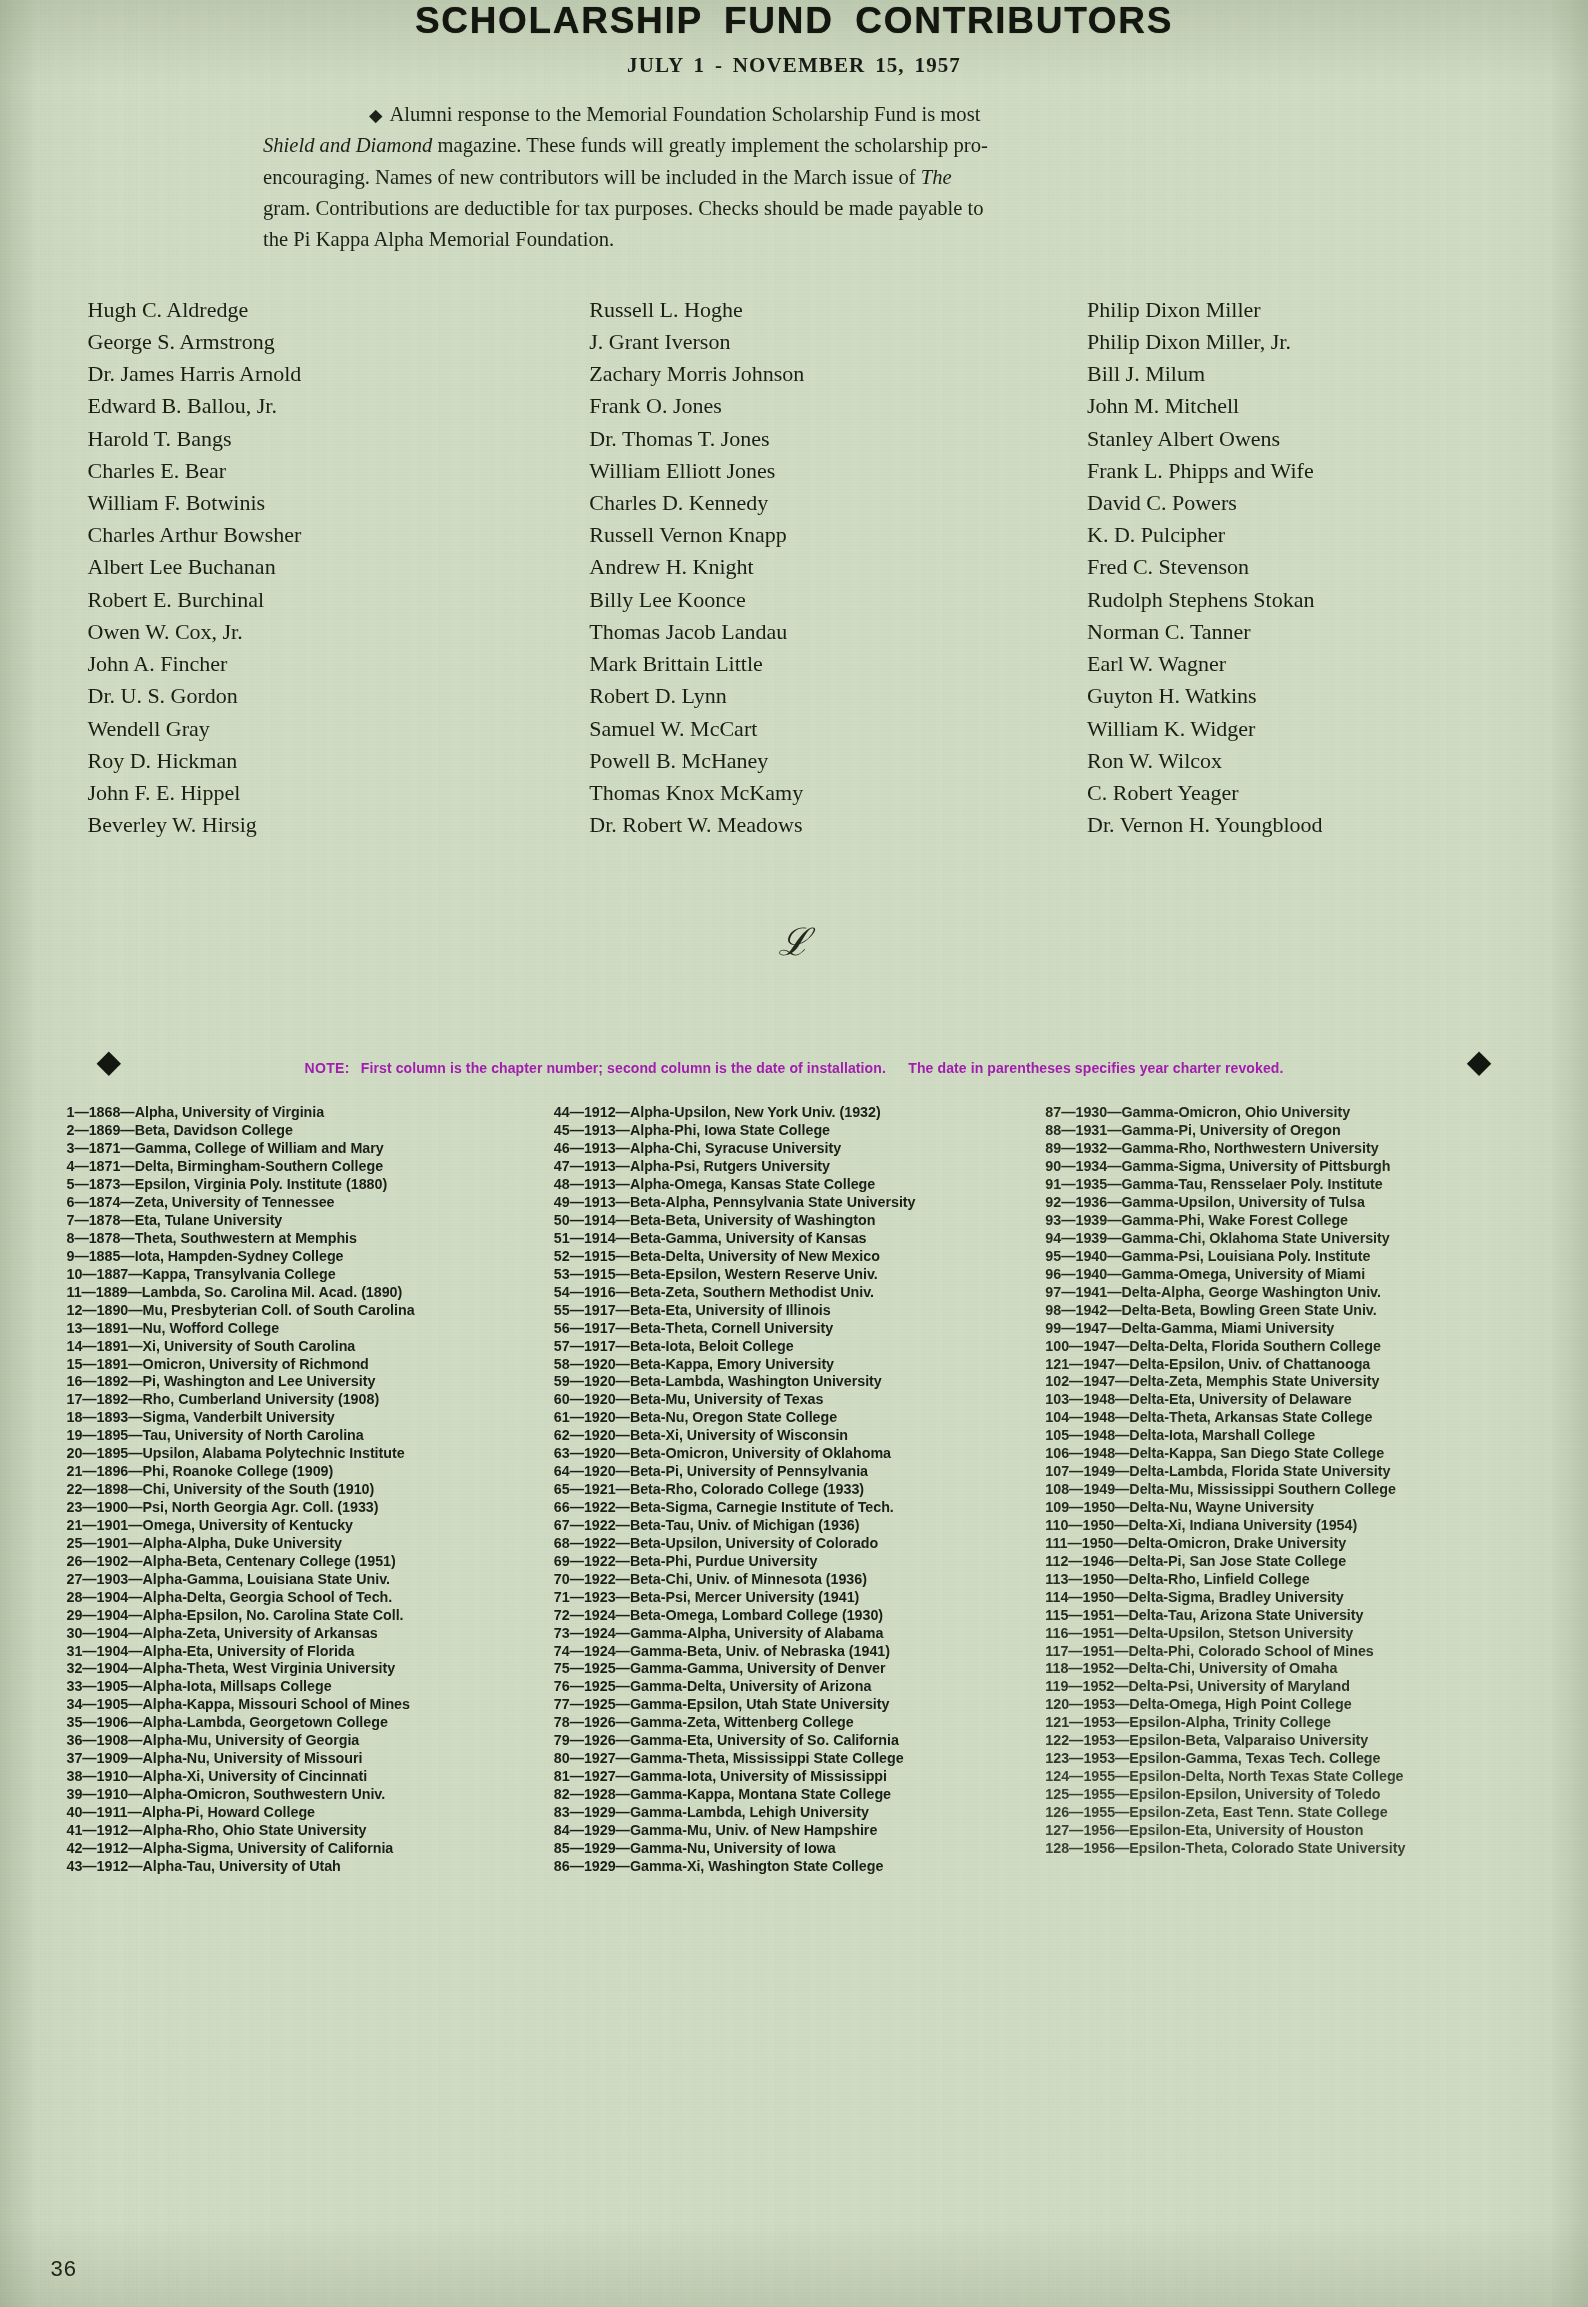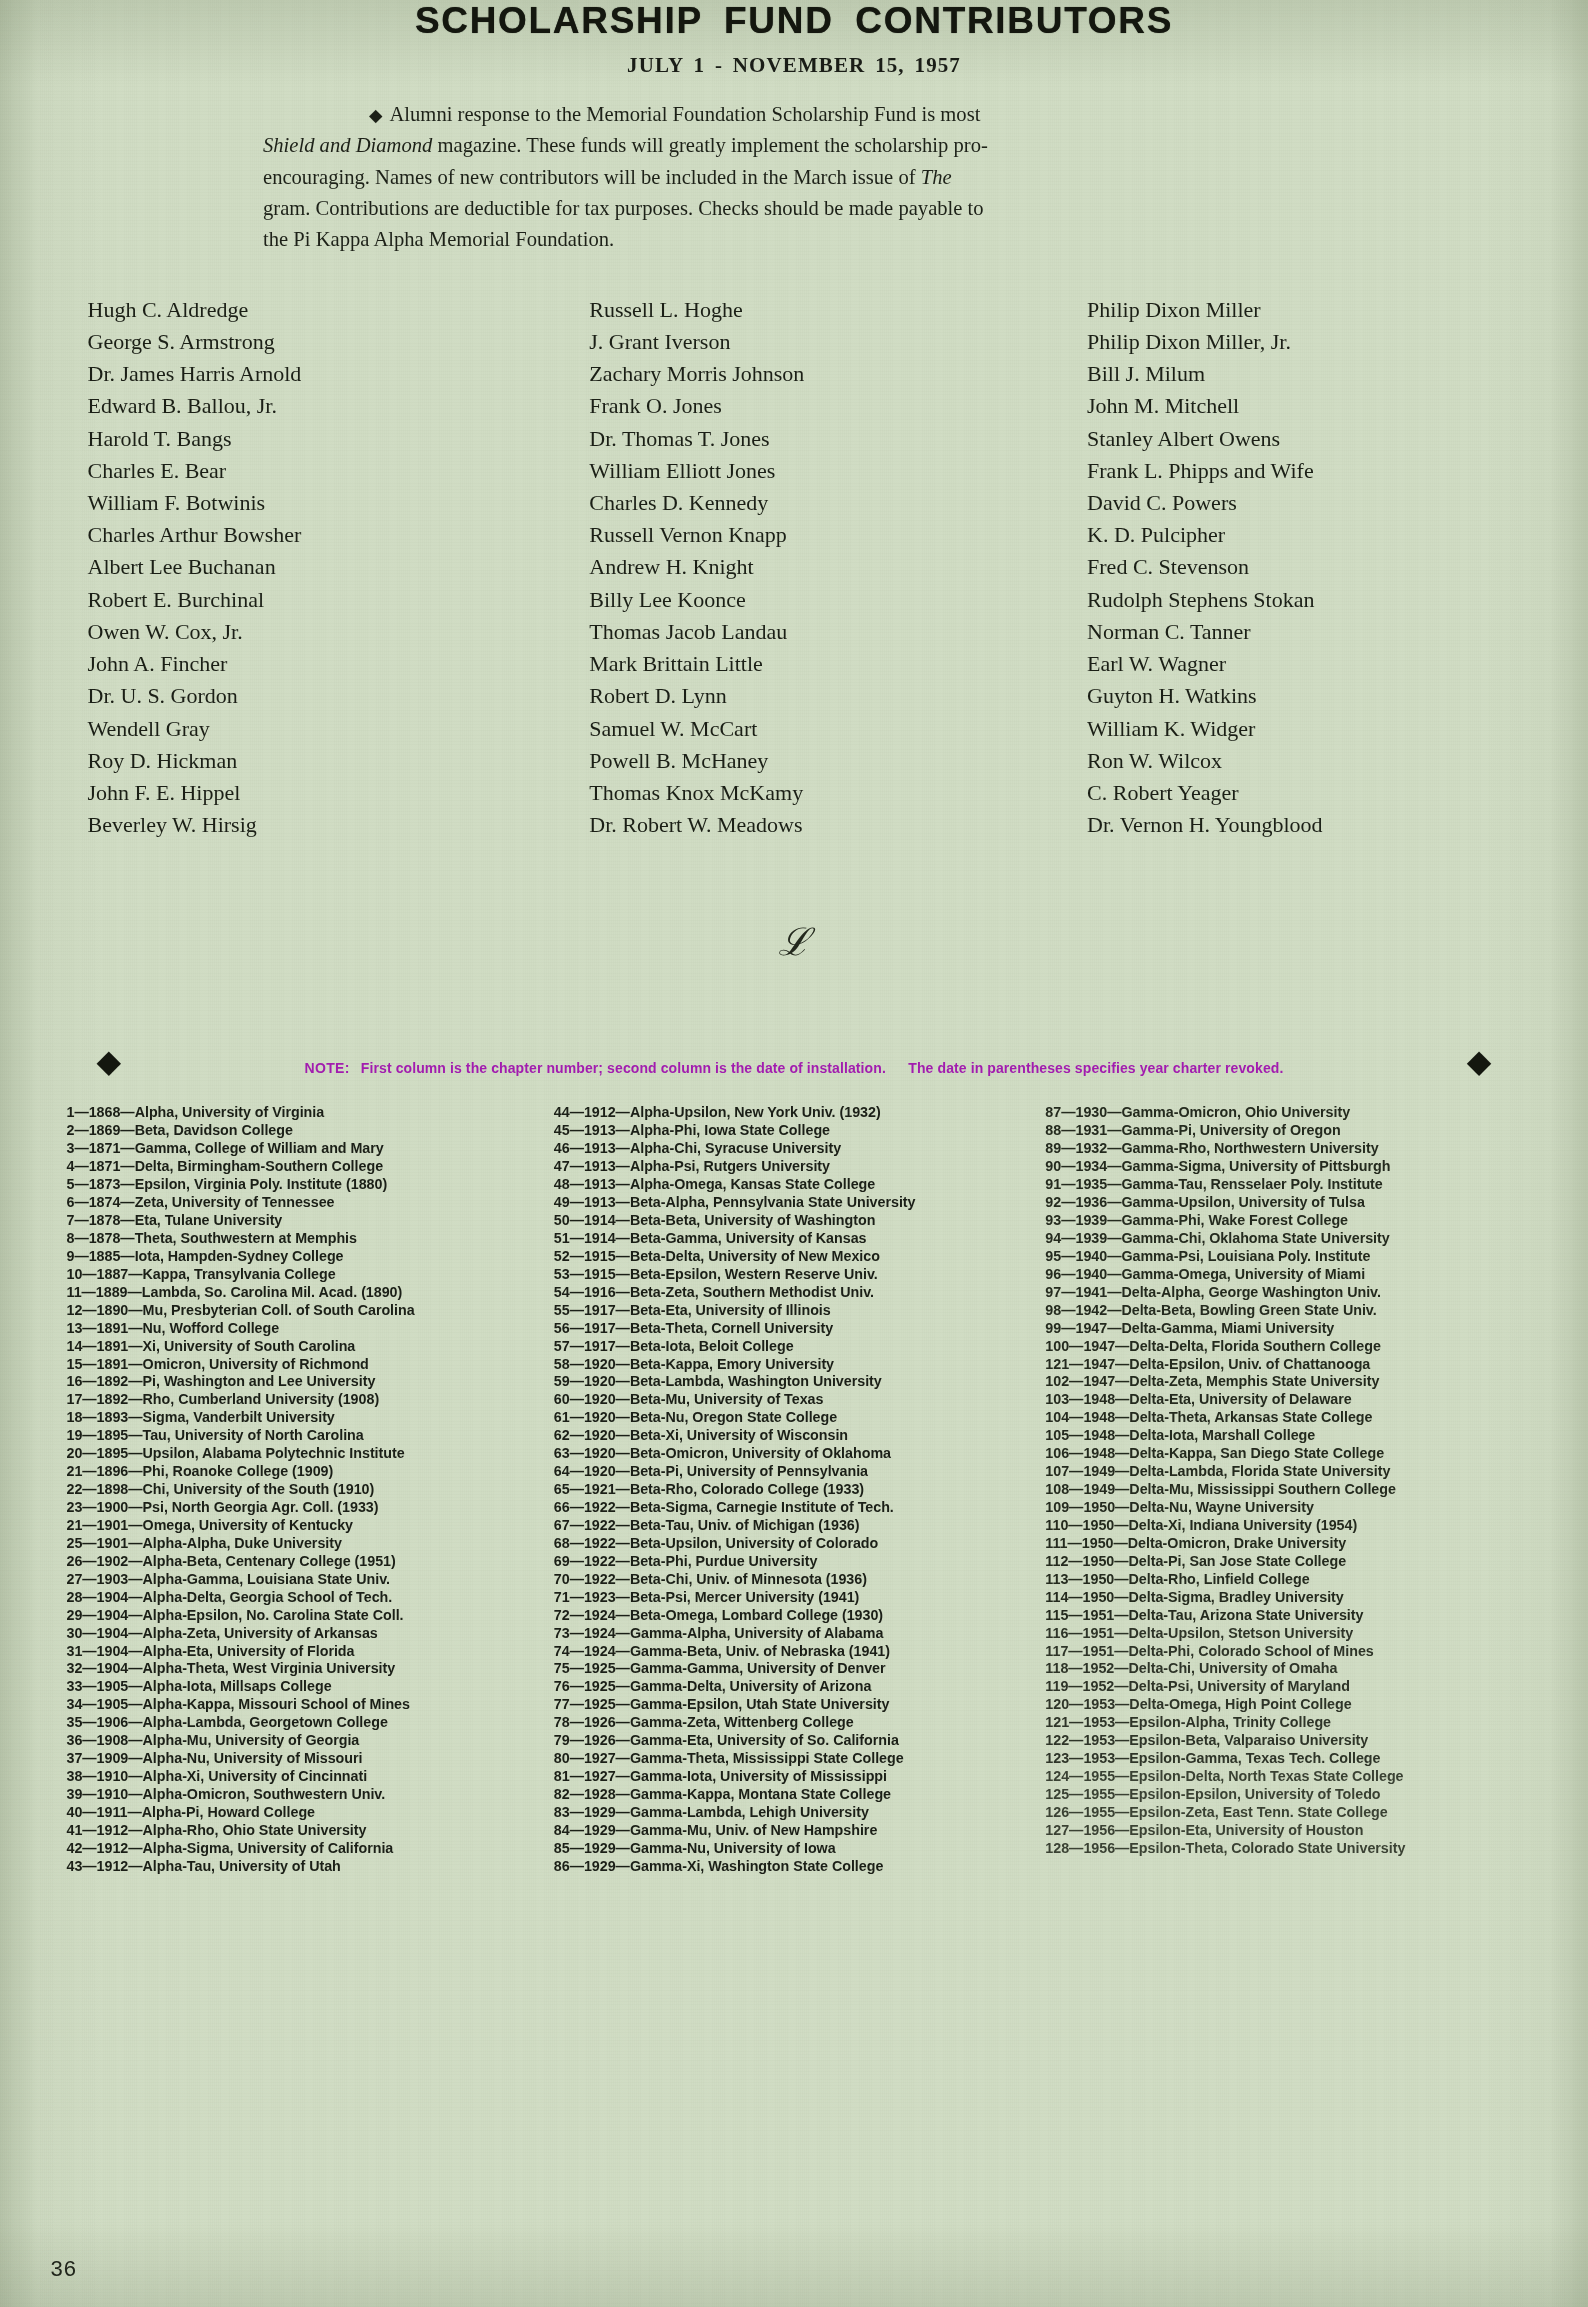--- a/index.html
+++ b/index.html
@@ -361,21 +361,21 @@
         <div class="chline">102—1947—Delta-Zeta, Memphis State University</div>
         <div class="chline">103—1948—Delta-Eta, University of Delaware</div>
         <div class="chline">104—1948—Delta-Theta, Arkansas State College</div>
         <div class="chline">105—1948—Delta-Iota, Marshall College</div>
         <div class="chline">106—1948—Delta-Kappa, San Diego State College</div>
         <div class="chline">107—1949—Delta-Lambda, Florida State University</div>
         <div class="chline">108—1949—Delta-Mu, Mississippi Southern College</div>
         <div class="chline">109—1950—Delta-Nu, Wayne University</div>
         <div class="chline">110—1950—Delta-Xi, Indiana University (1954)</div>
         <div class="chline">111—1950—Delta-Omicron, Drake University</div>
-        <div class="chline">112—1950—Delta-Pi, San Jose State College</div>
+        <div class="chline">112—1946—Delta-Pi, San Jose State College</div>
         <div class="chline">113—1950—Delta-Rho, Linfield College</div>
         <div class="chline">114—1950—Delta-Sigma, Bradley University</div>
         <div class="chline">115—1951—Delta-Tau, Arizona State University</div>
         <div class="chline">116—1951—Delta-Upsilon, Stetson University</div>
         <div class="chline">117—1951—Delta-Phi, Colorado School of Mines</div>
         <div class="chline">118—1952—Delta-Chi, University of Omaha</div>
         <div class="chline">119—1952—Delta-Psi, University of Maryland</div>
         <div class="chline">120—1953—Delta-Omega, High Point College</div>
         <div class="chline">121—1953—Epsilon-Alpha, Trinity College</div>
         <div class="chline">122—1953—Epsilon-Beta, Valparaiso University</div>

